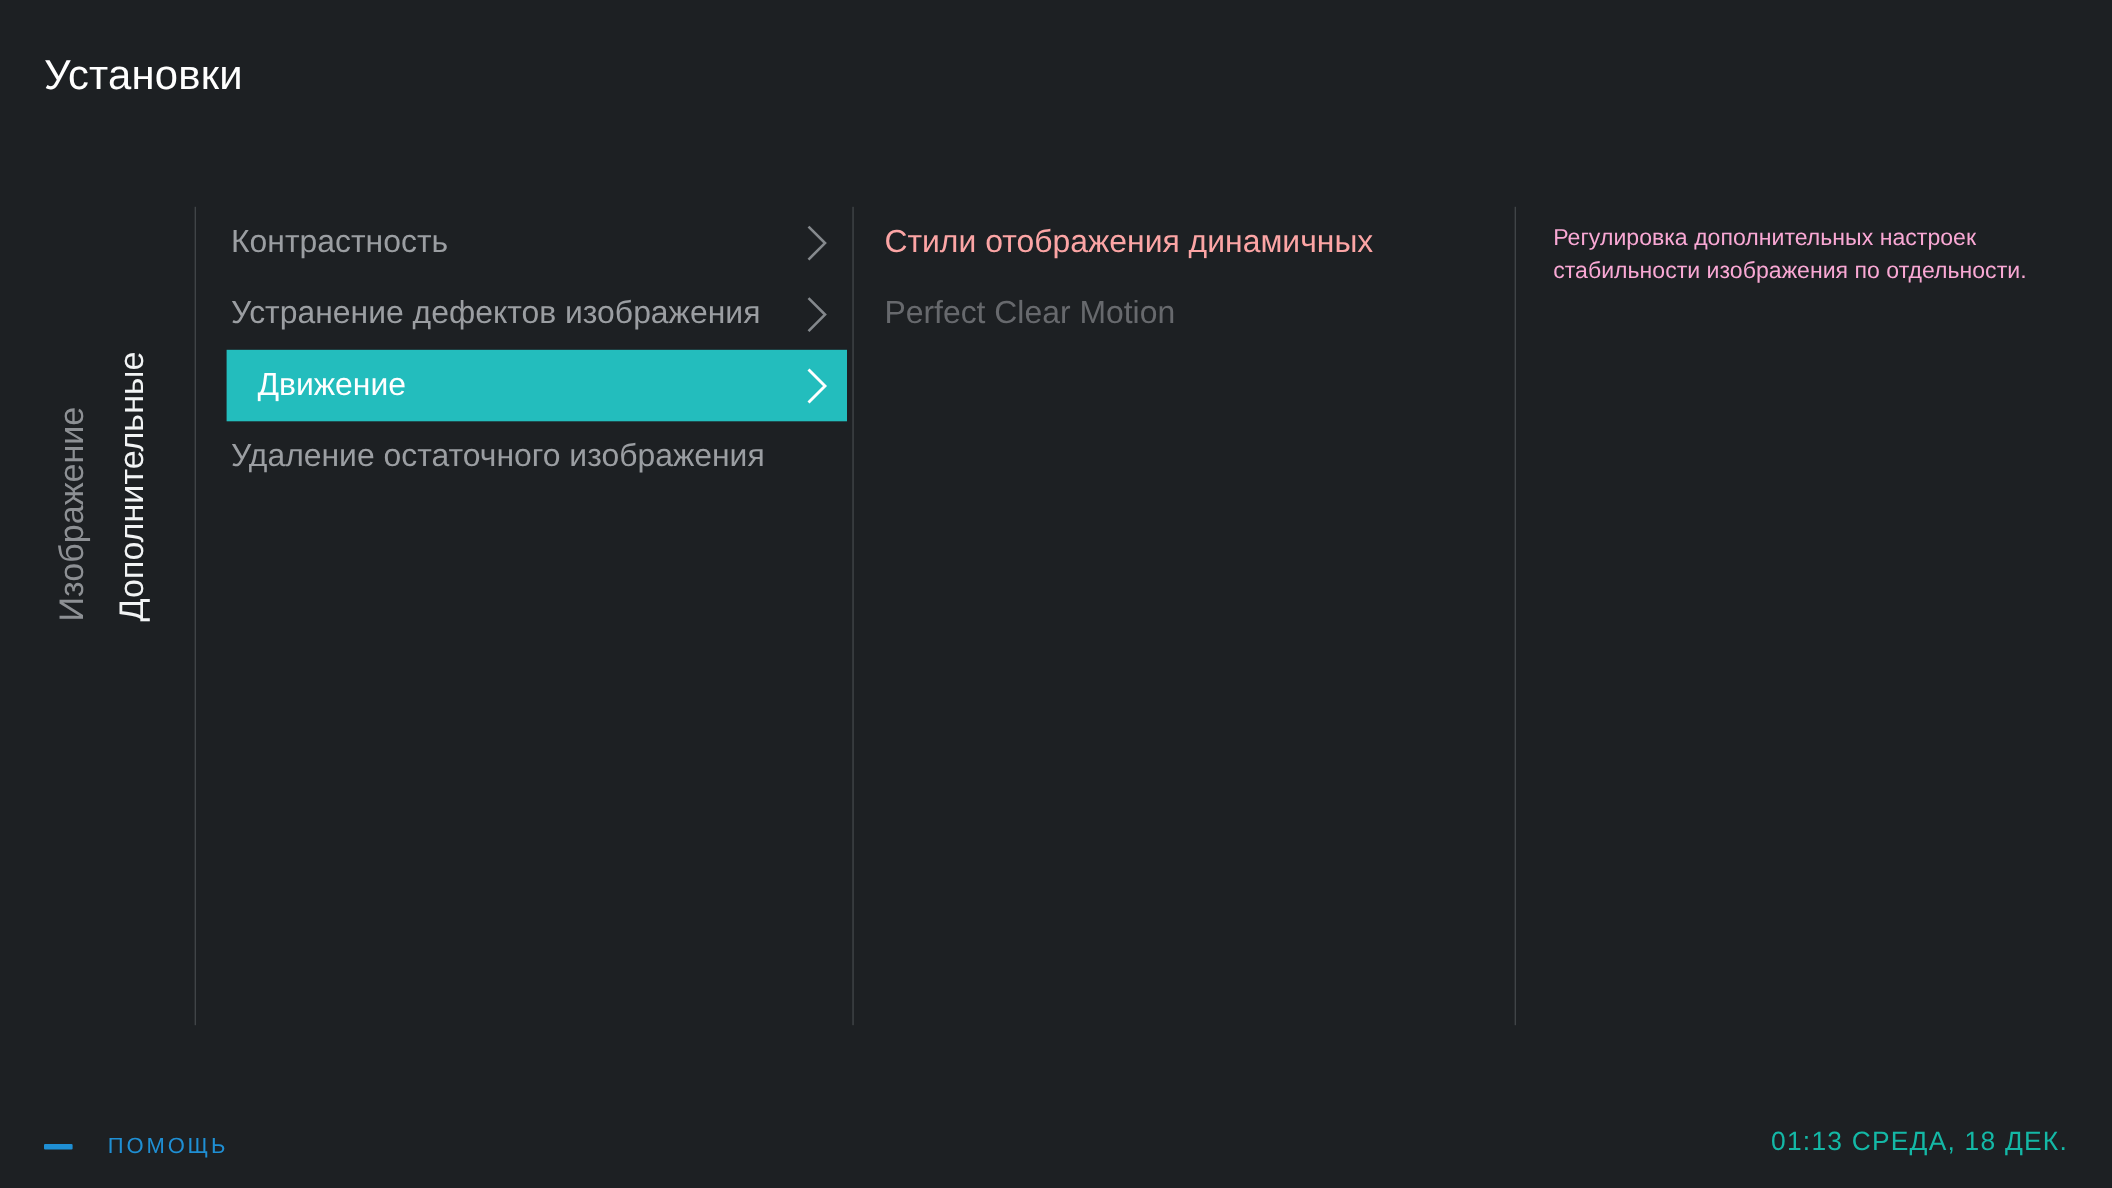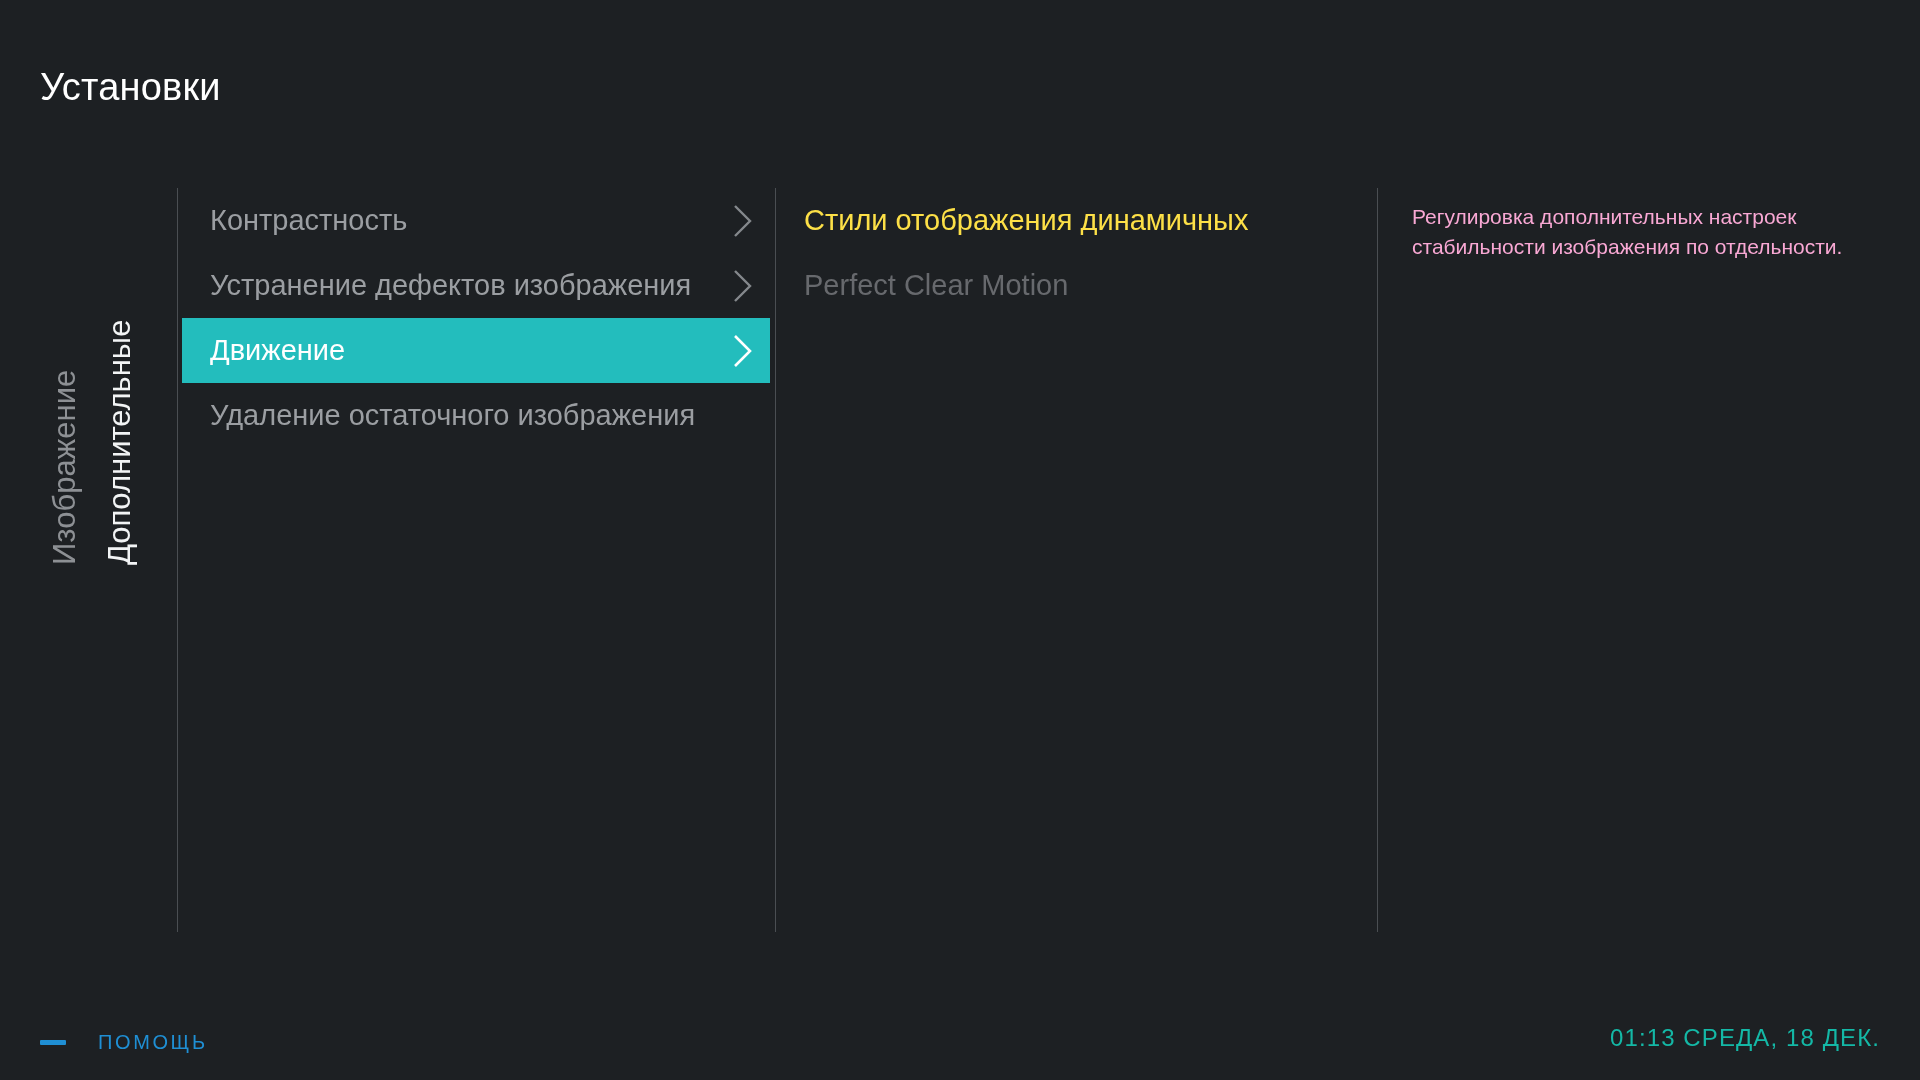--- a/index.html
+++ b/index.html
@@ -18,21 +18,21 @@
     position: relative;
     width: 1920px;
     height: 1080px;
     background: #1d2023;
   }
 
   
   .page-title {
     position: absolute;
     left: 40px;
-    top: 68px;
+    top: 50px;
     font-size: 38px;
     font-weight: 400;
     color: #ffffff;
     letter-spacing: 0.2px;
     line-height: 1;
   }
 
   
   .vrail {
     position: absolute;
@@ -102,20 +102,21 @@
     flex: 0 0 auto;
     width: 54px;
     display: flex;
     align-items: center;
     justify-content: center;
     color: #84888c;
   }
   .menu-row .chev svg { display: block; }
   .menu-row.selected {
     background: #23bdbd;
+    margin-left: 24px;
   }
   .menu-row.selected .label { color: #ffffff; }
   .menu-row.selected .chev { color: #ffffff; }
 
   
   .col2 {
     position: absolute;
     left: 780px;
     top: 188px;
     width: 594px;
@@ -127,21 +128,21 @@
     padding-left: 24px;
     box-sizing: border-box;
     overflow: hidden;
   }
   .opt-row .label {
     font-size: 29px;
     white-space: nowrap;
     line-height: 1;
     overflow: hidden;
   }
-  .opt-row.enabled .label  { color: #fde047; }
+  .opt-row.enabled .label  { color: #fca5a5; }
   .opt-row.disabled .label { color: #67696d; }
 
   
   .col3 {
     position: absolute;
     left: 1412px;
     top: 202px;
     width: 470px;
   }
   .desc-text {

